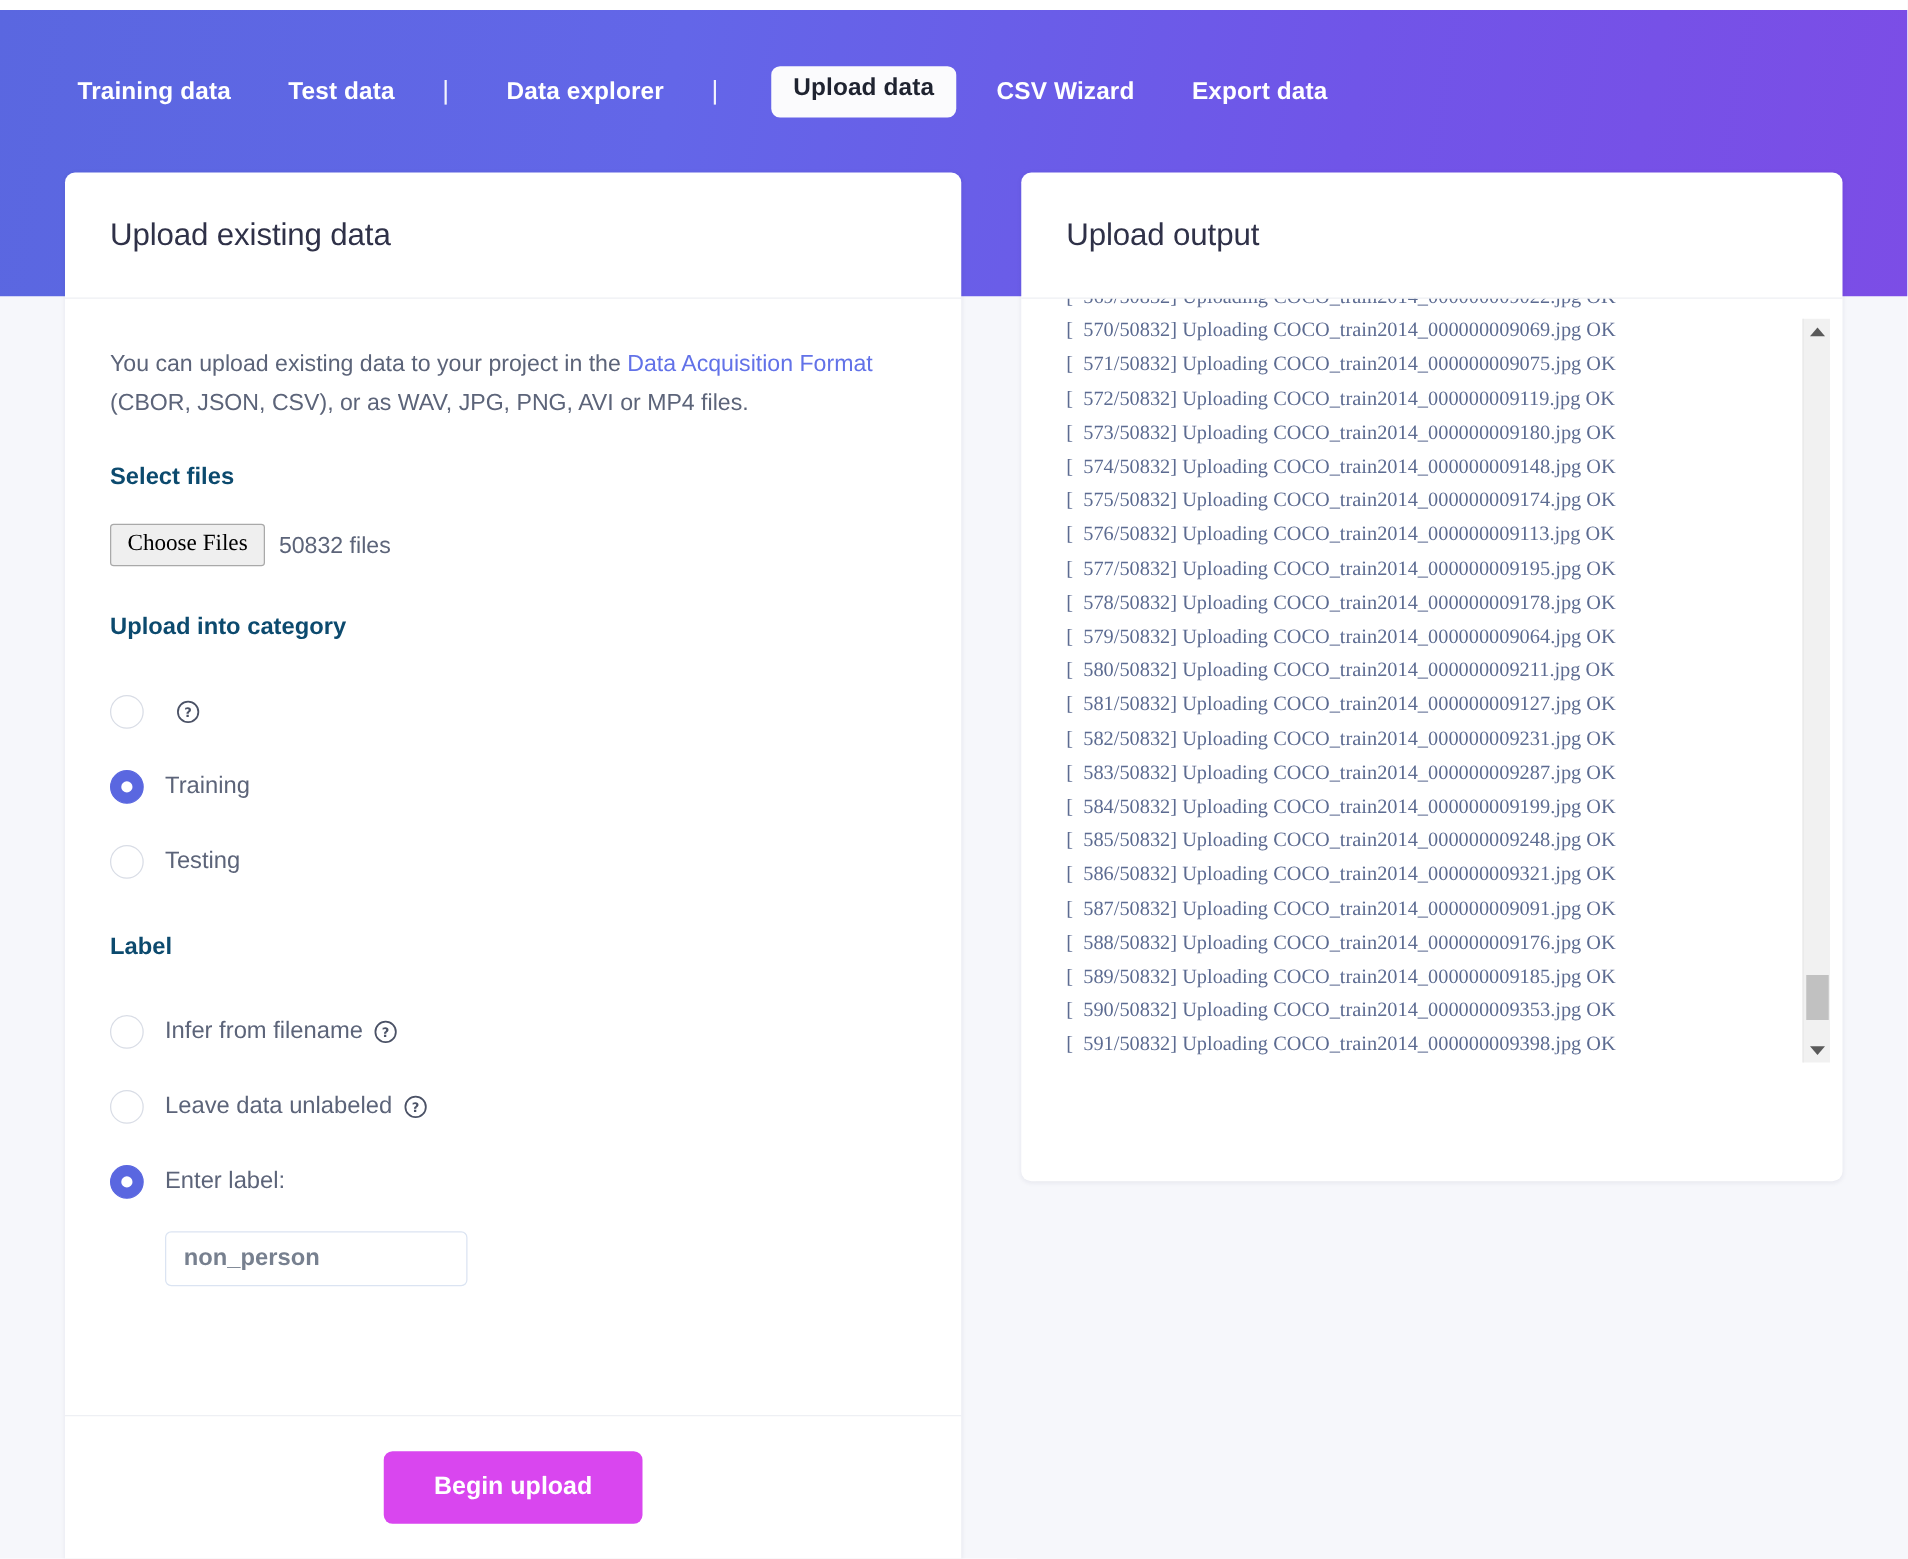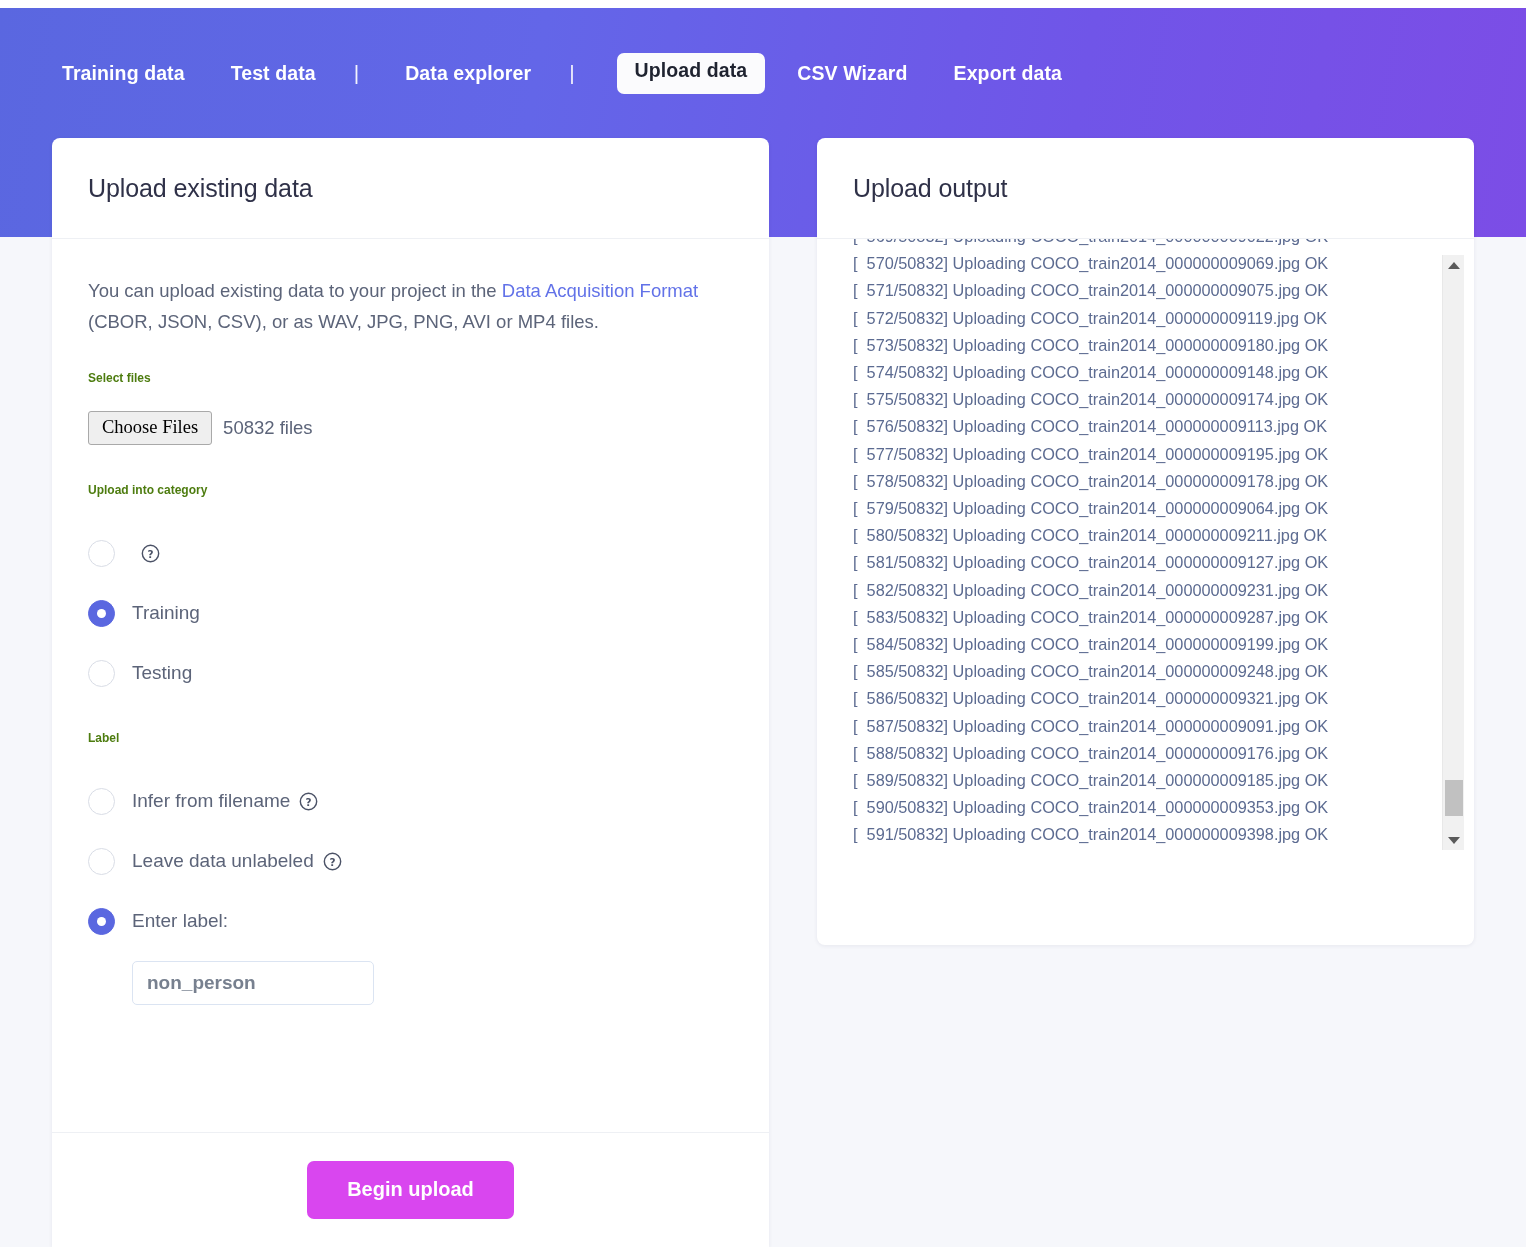--- a/index.html
+++ b/index.html
@@ -131,23 +131,23 @@
     margin-bottom: 34px;
   }
 
   .link {
     color: #6272e8;
     text-decoration: none;
     cursor: pointer;
   }
 
   .section-label {
-    font-size: 12px;
+    font-size: 19px;
     font-weight: bold;
-    color: #4d7c0f;
+    color: #0c4a6e;
     margin-bottom: 26px;
   }
 
   .filerow {
     display: flex;
     align-items: center;
     margin-bottom: 38px;
   }
 
   .choose-files {
@@ -271,21 +271,21 @@
     height: 706px;
     overflow: hidden;
     padding-top: 0;
   }
 
   .log {
     position: absolute;
     left: 36px;
     top: -16px;
     right: 52px;
-    font-family: Liberation Sans, sans-serif;
+    font-family: Liberation Serif, serif;
     font-size: 16.3px;
     line-height: 27.2px;
     color: #5c6b91;
     white-space: pre;
   }
 
   .log-line { display: block; }
 
   
   .scrollbar {

